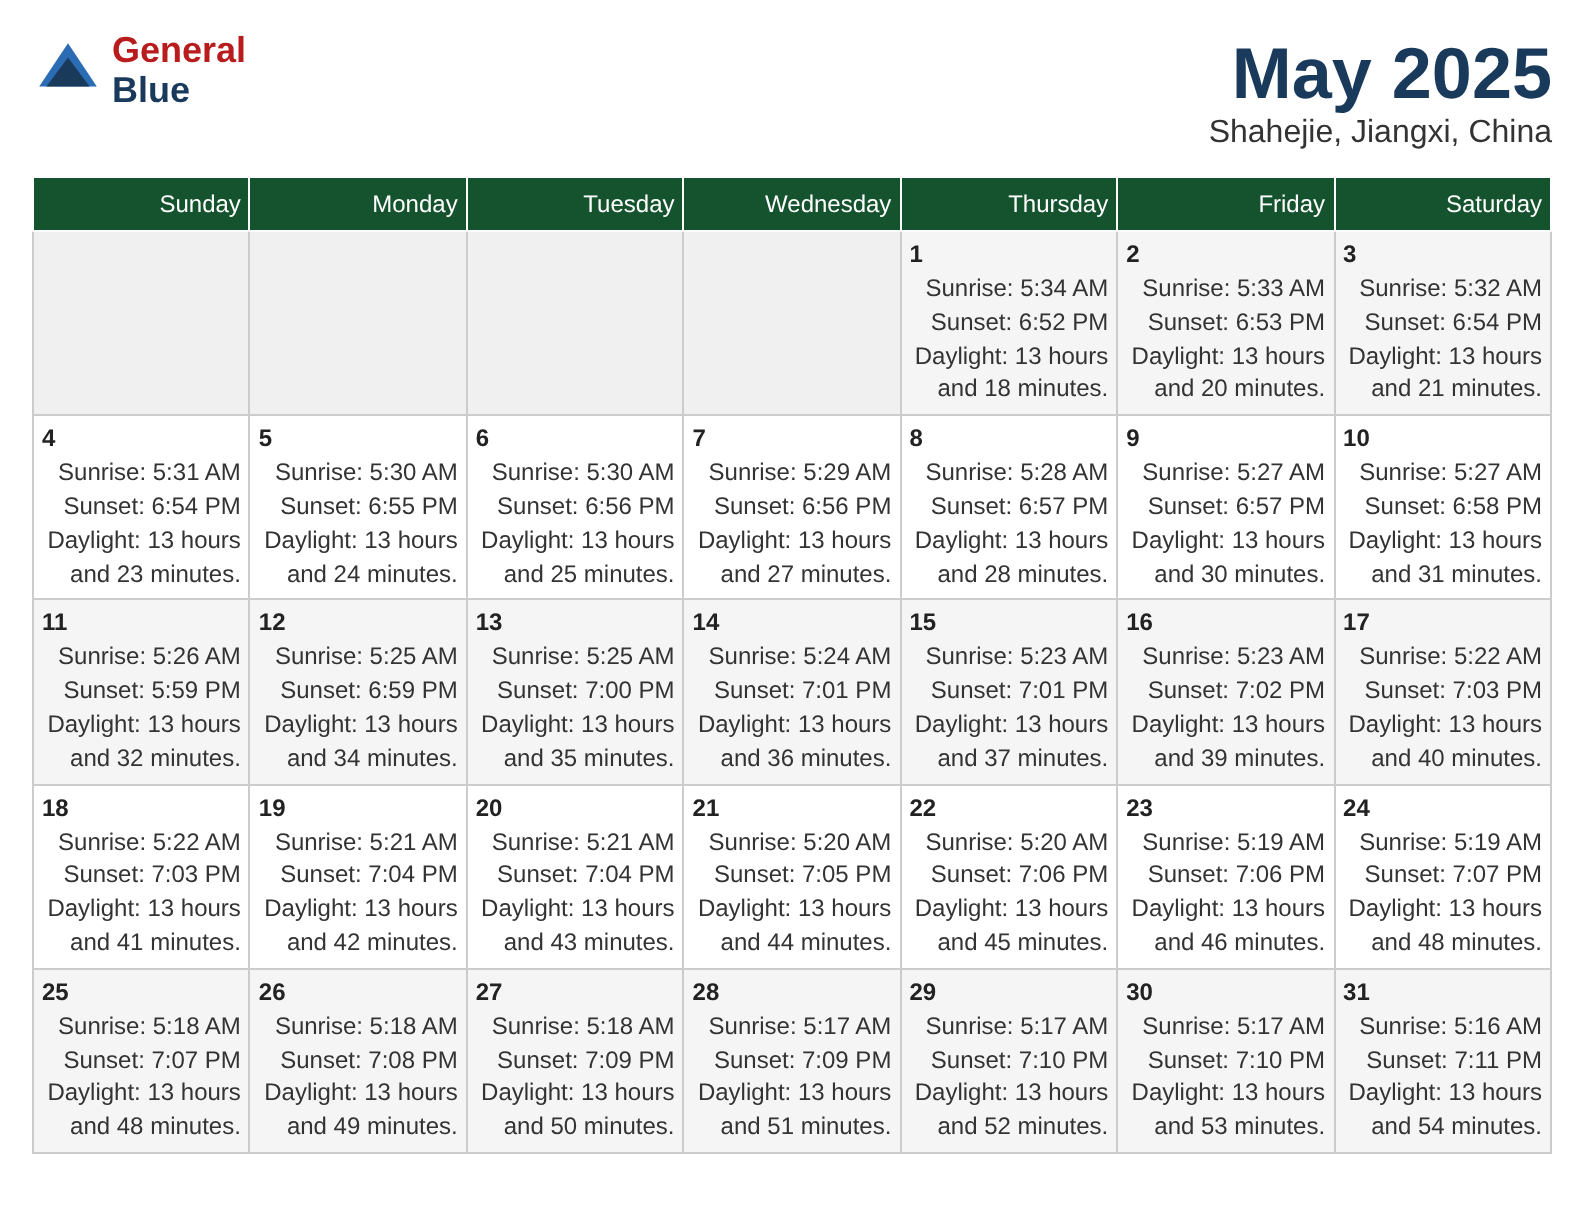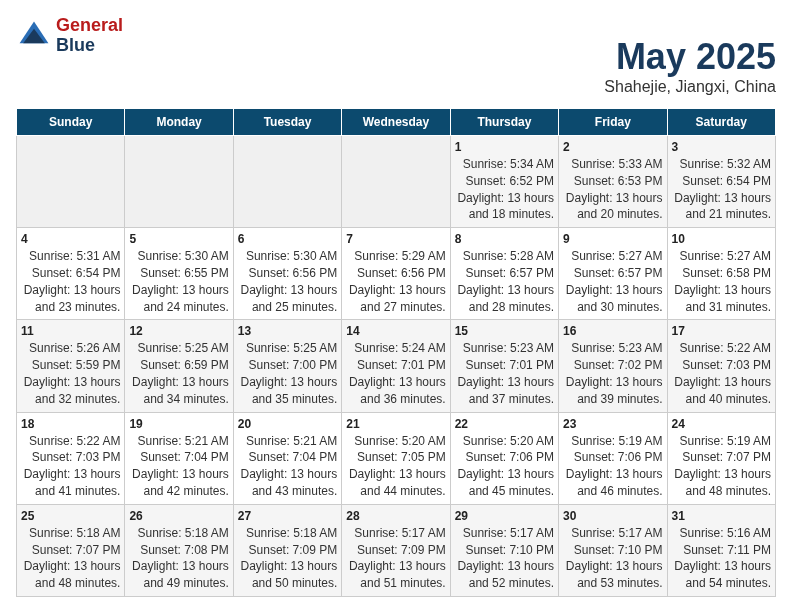--- a/index.html
+++ b/index.html
@@ -34,38 +34,37 @@
       height: 36px;
       margin-right: 4px;
     }
     .title-block {
       text-align: right;
     }
     .month-title {
       font-size: 36px;
       font-weight: bold;
       color: #1a3a5c;
-      margin-top: 20px;
     }
     .subtitle {
       font-size: 16px;
       color: #333;
     }
     table {
       width: 100%;
       border-collapse: collapse;
       table-layout: fixed;
     }
     th {
-      background: #0c4a6e;
+      background: #14532d;
       color: #fff;
       font-size: 12px;
-      font-weight: bold;
+      font-weight: normal;
       padding: 6px 4px;
-      text-align: center;
+      text-align: right;
       border: 1px solid #fff;
     }
     td {
       border: 1px solid #ccc;
       vertical-align: top;
       padding: 4px;
       font-size: 9.5px;
       color: #333;
       height: 88px;
       background: #fff;

